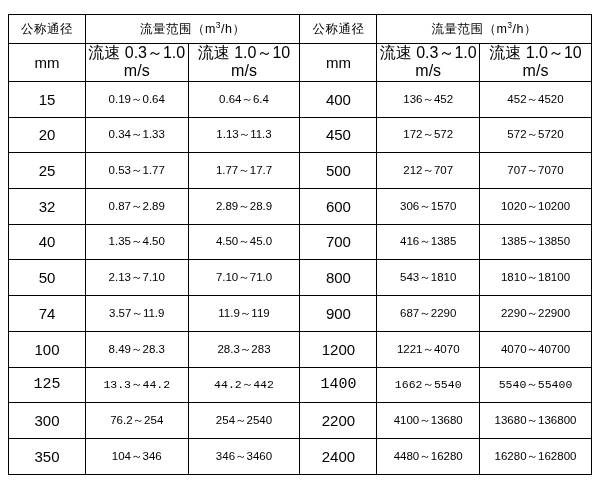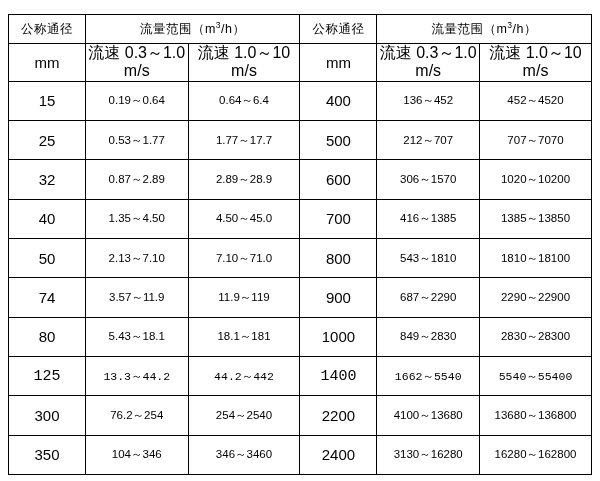--- a/index.html
+++ b/index.html
@@ -101,20 +101,28 @@
     <tbody>
       <tr>
         <td class="data dn">15</td>
         <td class="data">0.19～0.64</td>
         <td class="data">0.64～6.4</td>
         <td class="data dn">400</td>
         <td class="data">136～452</td>
         <td class="data">452～4520</td>
       </tr>
       <tr>
+        <td class="data dn">20</td>
+        <td class="data">0.34～1.33</td>
+        <td class="data">1.13～11.3</td>
+        <td class="data dn">450</td>
+        <td class="data">172～572</td>
+        <td class="data">572～5720</td>
+      </tr>
+      <tr>
         <td class="data dn">25</td>
         <td class="data">0.53～1.77</td>
         <td class="data">1.77～17.7</td>
         <td class="data dn">500</td>
         <td class="data">212～707</td>
         <td class="data">707～7070</td>
       </tr>
       <tr>
         <td class="data dn">32</td>
         <td class="data">0.87～2.89</td>
@@ -141,26 +149,26 @@
       </tr>
       <tr>
         <td class="data dn">74</td>
         <td class="data">3.57～11.9</td>
         <td class="data">11.9～119</td>
         <td class="data dn">900</td>
         <td class="data">687～2290</td>
         <td class="data">2290～22900</td>
       </tr>
       <tr>
-        <td class="data dn">80</td>
-        <td class="data">5.43～18.1</td>
-        <td class="data">18.1～181</td>
-        <td class="data dn">1000</td>
-        <td class="data">849～2830</td>
-        <td class="data">2830～28300</td>
+        <td class="data dn">100</td>
+        <td class="data">8.49～28.3</td>
+        <td class="data">28.3～283</td>
+        <td class="data dn">1200</td>
+        <td class="data">1221～4070</td>
+        <td class="data">4070～40700</td>
       </tr>
       <tr class="grp-top">
         <td class="data dn">125</td>
         <td class="data">13.3～44.2</td>
         <td class="data">44.2～442</td>
         <td class="data dn">1400</td>
         <td class="data">1662～5540</td>
         <td class="data">5540～55400</td>
       </tr>
       <tr>
@@ -169,18 +177,18 @@
         <td class="data">254～2540</td>
         <td class="data dn">2200</td>
         <td class="data">4100～13680</td>
         <td class="data">13680～136800</td>
       </tr>
       <tr>
         <td class="data dn">350</td>
         <td class="data">104～346</td>
         <td class="data">346～3460</td>
         <td class="data dn">2400</td>
-        <td class="data">3130～16280</td>
+        <td class="data">4480～16280</td>
         <td class="data">16280～162800</td>
       </tr>
     </tbody>
   </table>
 </div>
 
 </body></html>

